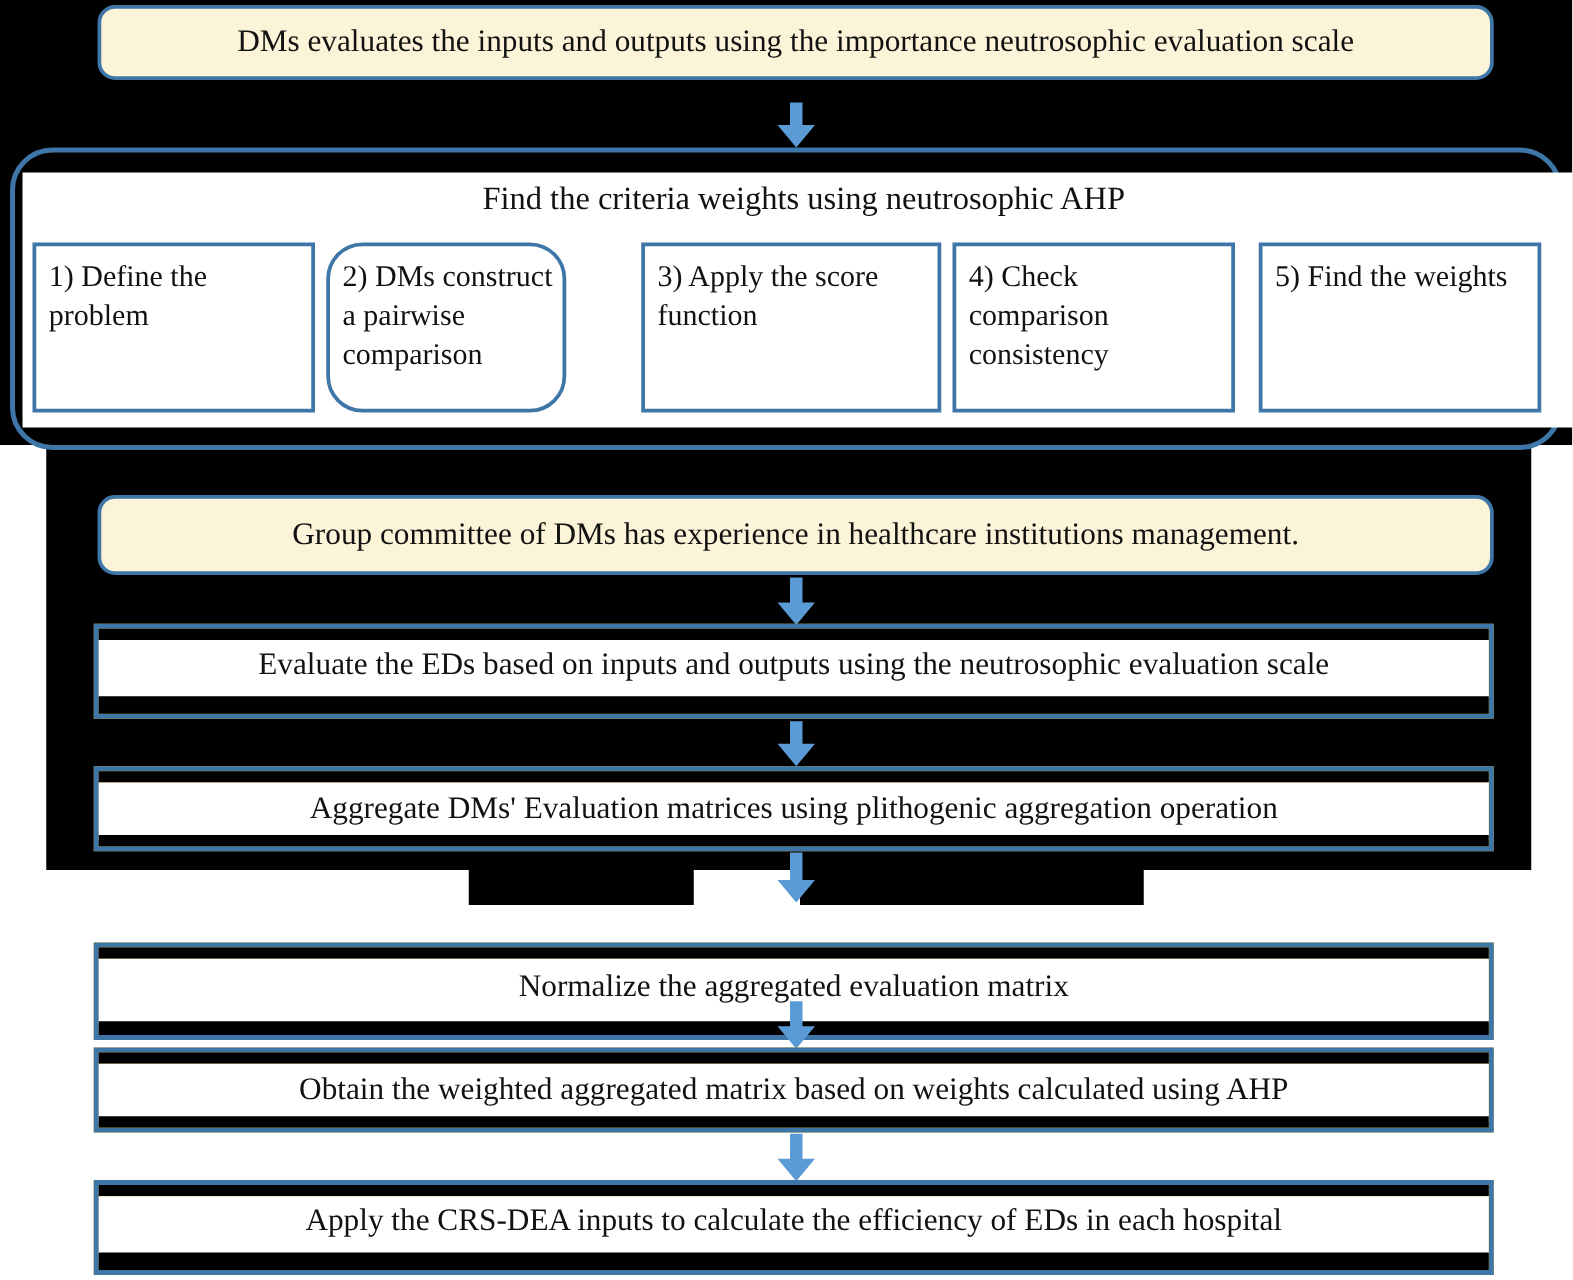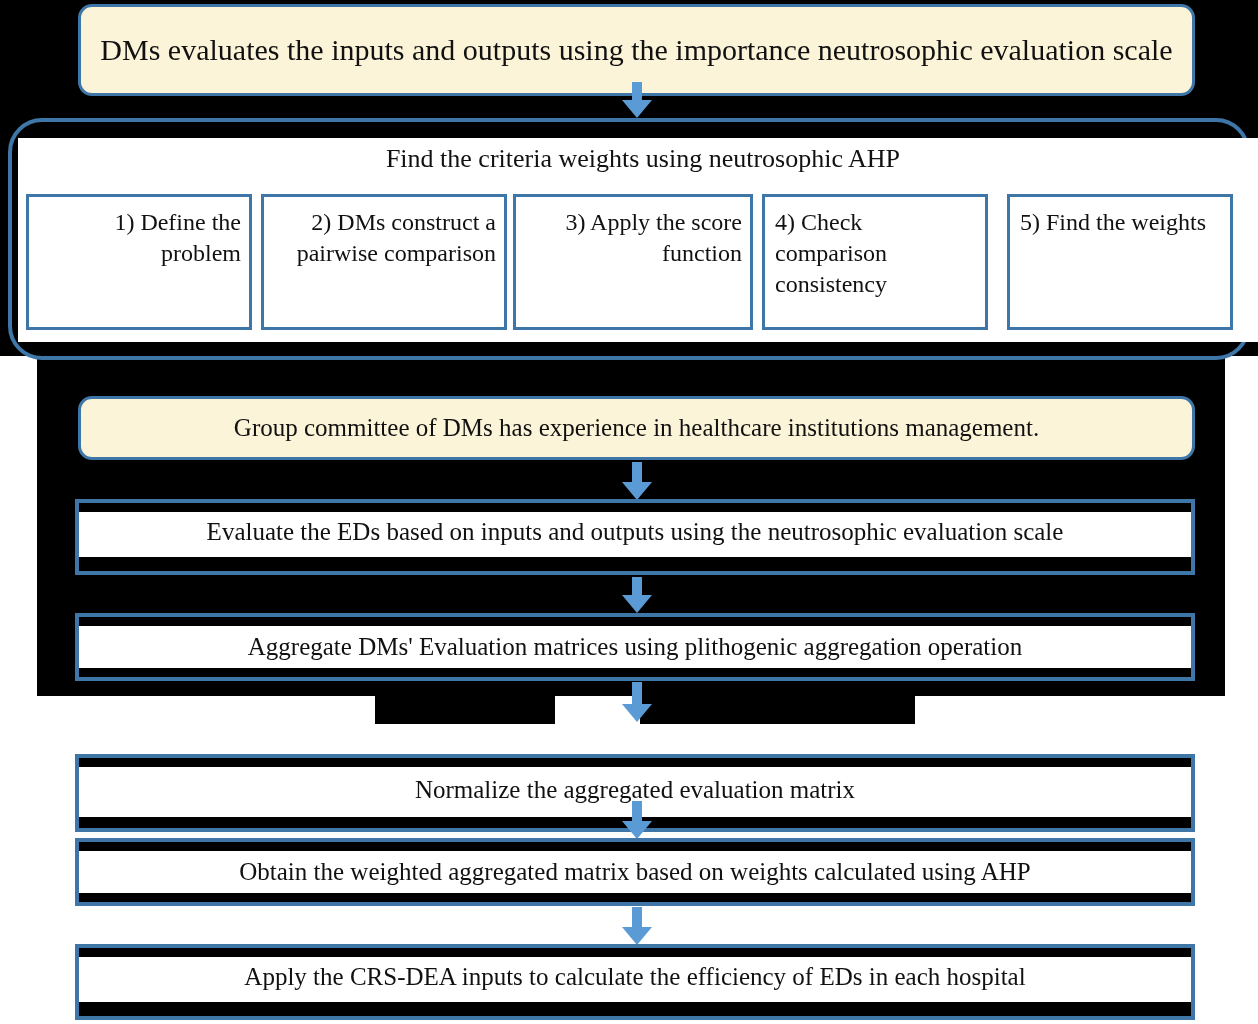--- a/index.html
+++ b/index.html
@@ -100,21 +100,21 @@
   }
   .step {
     position: absolute;
     box-sizing: border-box;
     background: #ffffff;
     border: 3px solid #3f76a8;
     color: #111111;
     line-height: 1.30;
     padding: 10px 8px 0 10px;
   }
-  .step.center { text-align: right; }
+  .step.center { text-align: left; }
   .step.left   { text-align: left; }
 
   
   .arrow {
     position: absolute;
     width: 30px;
   }
   .arrow .shaft {
     position: absolute;
     left: 10px;
@@ -135,42 +135,42 @@
 </head>
 <body>
 
 <div id="canvas">
 
   <div class="bg-black" style="left:0; top:0; width:1258px; height:356px;"></div>
   <div class="bg-black" style="left:37px; top:356px; width:1188px; height:340px;"></div>
   <div class="bg-black" style="left:375px; top:696px; width:180px; height:28px;"></div>
   <div class="bg-black" style="left:640px; top:696px; width:275px; height:28px;"></div>
 
-  <div class="pill" style="left:78px; top:4px; width:1117px; height:92px; font-size:30px;align-items:center;">
+  <div class="pill" style="left:78px; top:4px; width:1117px; height:60px; font-size:25px;align-items:center;">
     <span>DMs evaluates the inputs and outputs using the importance neutrosophic evaluation scale</span>
   </div>
 
   <div class="arrow" style="left:622px; top:82px; height:36px;">
     <div class="shaft" style="height:20px;"></div>
     <div class="head" style="top:18px;"></div>
   </div>
 
   <div class="ahp-outer" style="left:8px; top:118px; width:1242px; height:242px;"></div>
 
   <div class="ahp-panel" style="left:18px; top:138px; width:1222px; height:204px;">
 
     <div class="ahp-title" style="left:0; top:6px; font-size:26px;">
       <span>Find the criteria weights using neutrosophic AHP</span>
     </div>
 
     <div class="step center" style="left:8px; top:56px; width:226px; height:136px; font-size:24px;">
       <span>1) Define the problem</span>
     </div>
 
-    <div class="step center" style="left:243px; top:56px; width:246px; height:136px; font-size:24px;">
+    <div class="step center" style="left:243px; top:56px; width:192px; height:136px; font-size:24px;border-radius:29px;">
       <span>2) DMs construct a pairwise comparison</span>
     </div>
 
     <div class="step center" style="left:495px; top:56px; width:240px; height:136px; font-size:24px;">
       <span>3) Apply the score function</span>
     </div>
 
     <div class="step left" style="left:744px; top:56px; width:226px; height:136px; font-size:24px;">
       <span>4) Check comparison consistency</span>
     </div>

